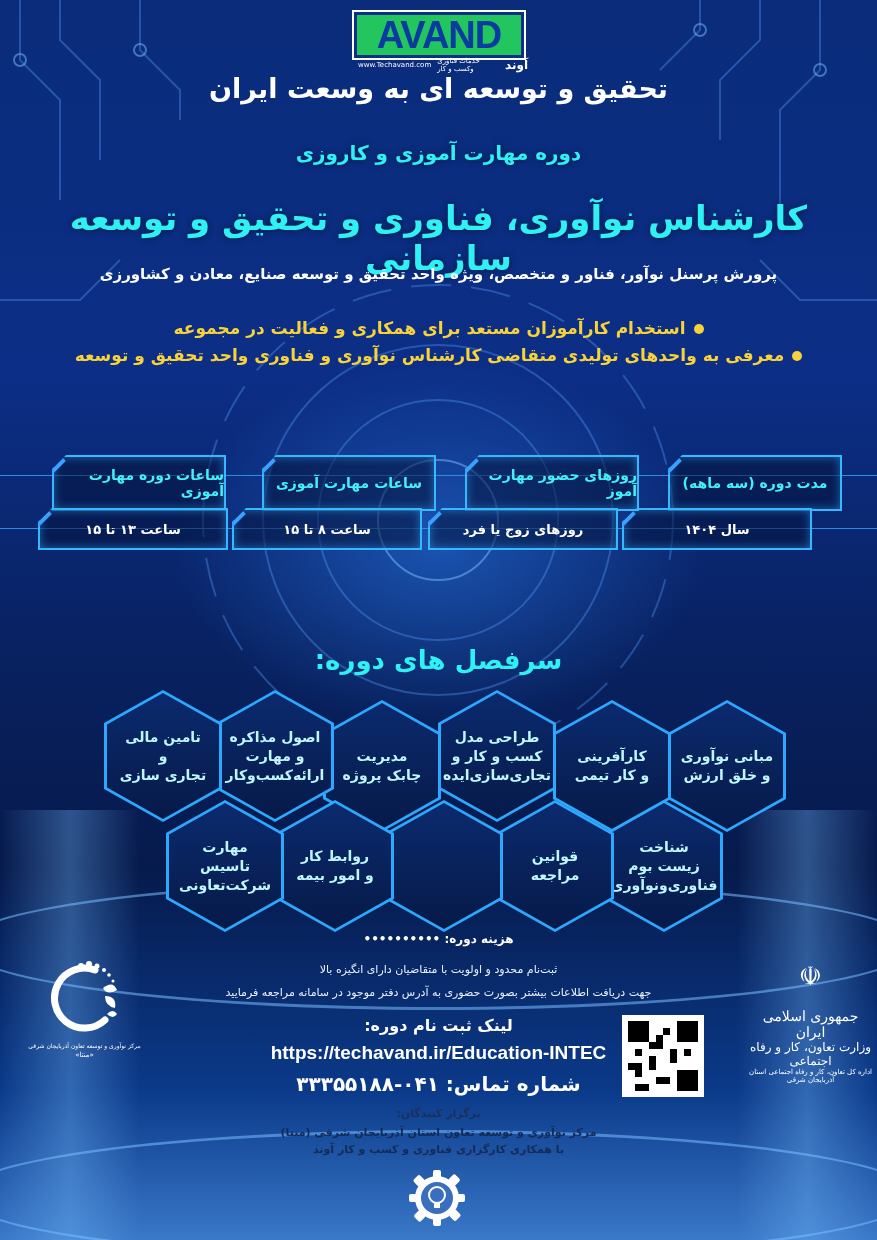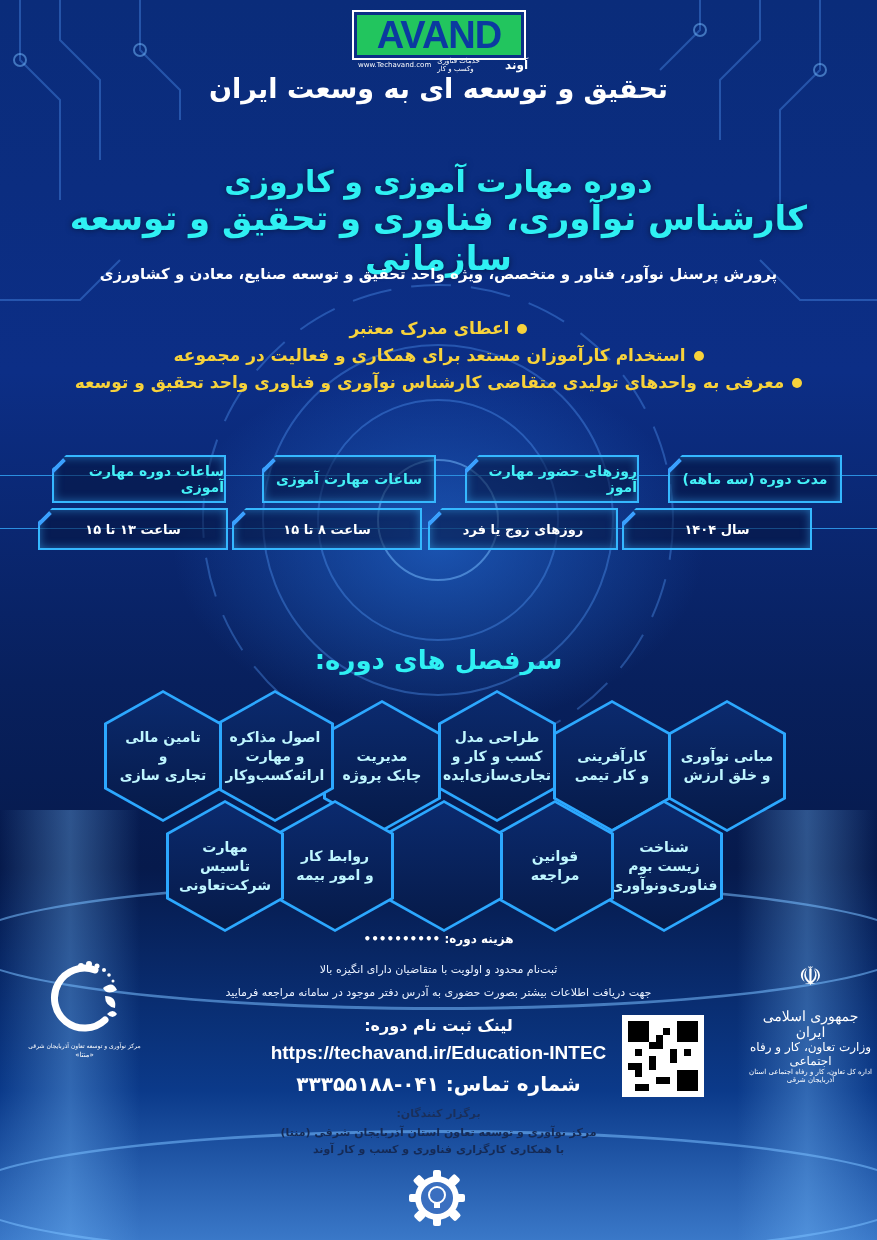--- a/index.html
+++ b/index.html
@@ -25,32 +25,32 @@
     background: #22c55e; border: 3px solid #0b2f86; outline: 2px solid #fff;
     display: flex; align-items: center; justify-content: center; direction: ltr;
   }
   .logo-text { font-family: "Liberation Sans", sans-serif; font-weight: 900; font-size: 38px; color: #0b3aa0; letter-spacing: -1px; }
   .logo-sub { left: 358px; top: 58px; width: 170px; height: 14px; font-size: 7px; color: #fff; display: flex; gap: 6px; align-items: center; direction: ltr; }
   .logo-sub .fa { font-weight: bold; font-size: 12px; }
 
   .tagline { left: 0; right: 0; top: 73px; text-align: center; font-size: 27px; font-weight: bold; color: #fff; }
 
   .title1, .title2 { left: 0; right: 0; text-align: center; font-weight: 900; color: #2ff0f3; text-shadow: 0 0 6px rgba(0,0,0,0.5); }
-  .title1 { top: 164px; font-size: 30px; }
+  .title1 { top: 141px; font-size: 20px; }
   .title2 { top: 198px; font-size: 34px; }
 
   .subtitle { left: 0; right: 0; top: 265px; text-align: center; font-size: 15px; font-weight: bold; color: #fff; }
 
   .bullets { left: 0; right: 0; top: 315px; text-align: center; }
   .bullet { font-size: 17px; font-weight: bold; color: #f7d23b; line-height: 27px; }
   .bullet .dot { display: inline-block; width: 10px; height: 10px; border-radius: 50%; background: #f7d23b; margin-left: 8px; vertical-align: middle; }
 
   
   .frame {
-    position: absolute; height: 48px;
+    position: absolute; height: 56px;
     border: 2px solid #35b8ff;
     clip-path: polygon(14px 0, 100% 0, 100% 100%, 0 100%, 0 14px);
     background: rgba(5,20,60,0.55);
     box-shadow: inset 0 0 10px rgba(60,180,255,0.5);
     display: flex; align-items: center; justify-content: center;
   }
   .frame::before { content: ""; position: absolute; left: -2px; top: -2px; width: 22px; height: 22px; border-top: 4px solid #3aa0ff; transform: rotate(-45deg) translate(-4px, 6px); }
   .frame.head { font-size: 14px; font-weight: bold; color: #44f0f6; }
   .frame.val { font-size: 13px; font-weight: bold; color: #fff; height: 42px; }
   .hline { position: absolute; height: 1px; background: #2b8fe0; }
@@ -142,21 +142,20 @@
   <span>خدمات فناوری وکسب و کار</span>
   <span class="fa">آوند</span>
 </div>
 <div class="abs tagline">تحقیق و توسعه ای به وسعت ایران</div>
 
 <div class="abs title1">دوره مهارت آموزی و کاروزی</div>
 <div class="abs title2">کارشناس نوآوری، فناوری و تحقیق و توسعه سازمانی</div>
 <div class="abs subtitle">پرورش پرسنل نوآور، فناور و متخصص، ویژه واحد تحقیق و توسعه صنایع، معادن و کشاورزی</div>
 
 <div class="abs bullets">
-  <div class="bullet"><span class="dot"></span><span>اعطای مدرک معتبر</span></div>
   <div class="bullet"><span class="dot"></span><span>استخدام کارآموزان مستعد برای همکاری و فعالیت در مجموعه</span></div>
   <div class="bullet"><span class="dot"></span><span>معرفی به واحدهای تولیدی متقاضی کارشناس نوآوری و فناوری واحد تحقیق و توسعه</span></div>
 </div>
 
 <div class="hline" style="left:0;right:0;top:475px;"></div>
 <div class="hline" style="left:0;right:0;top:528px;"></div>
 
 <div class="frame head" style="left:668px;top:455px;width:174px;">
     <span>مدت دوره (سه ماهه)</span>
   </div>

